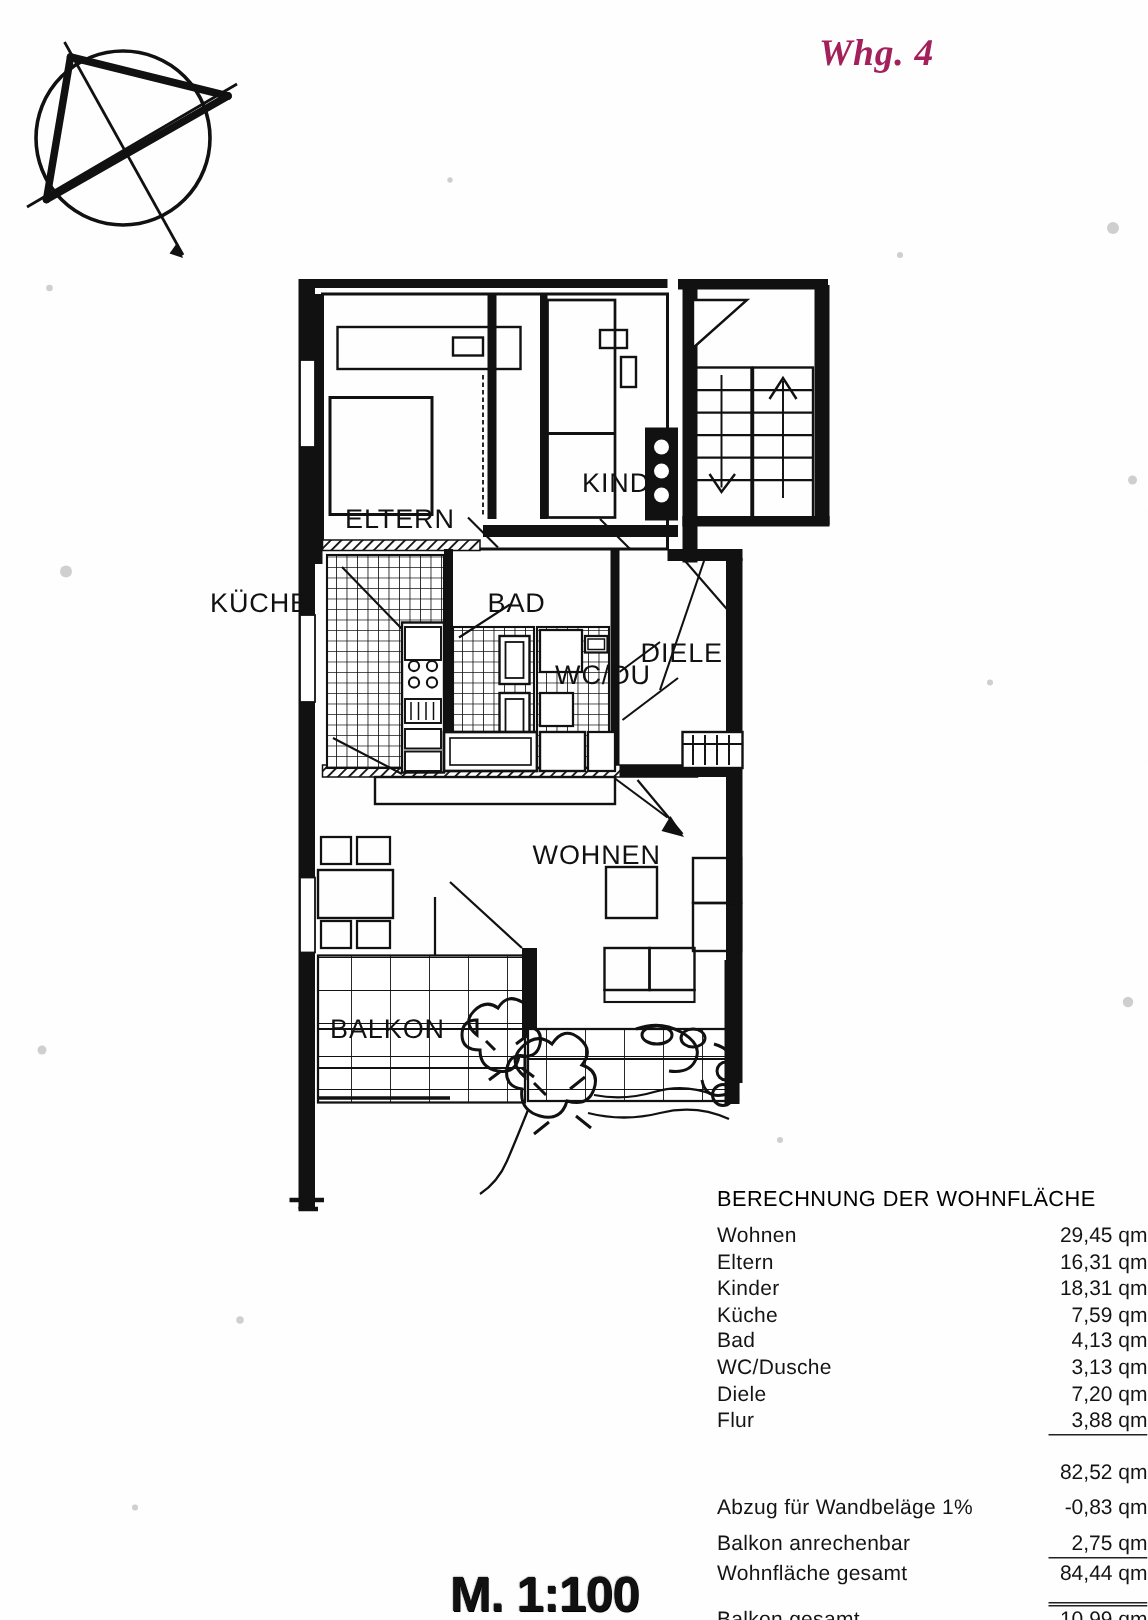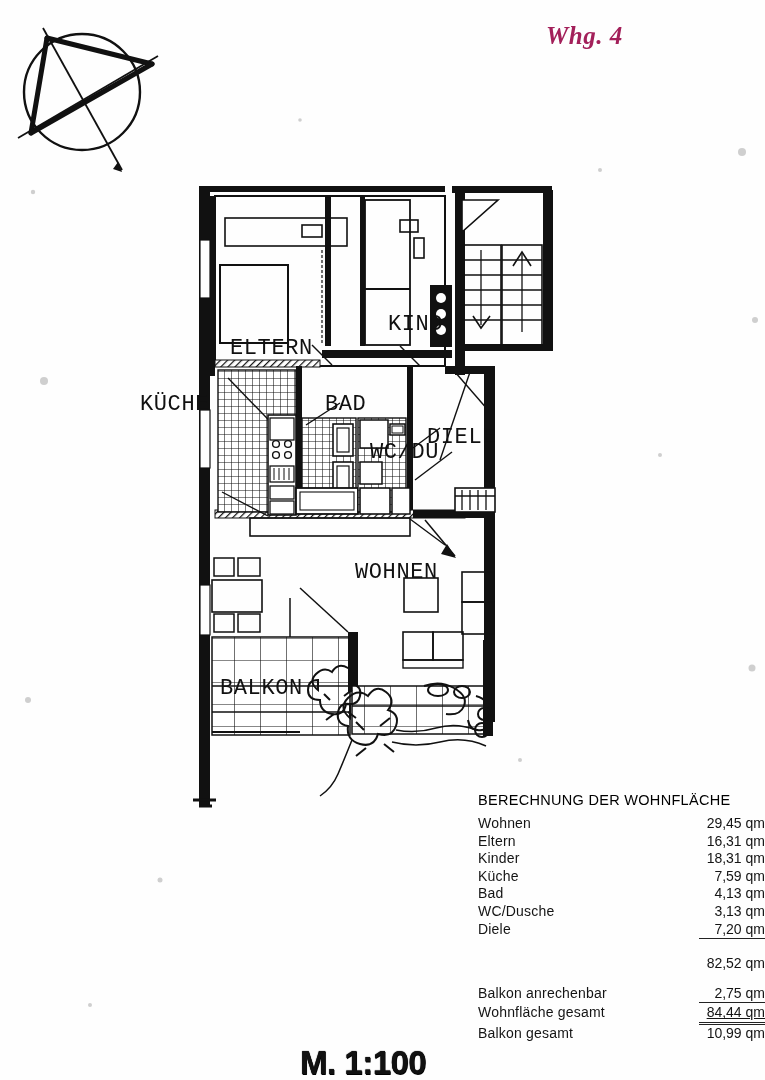--- a/index.html
+++ b/index.html
@@ -4,31 +4,31 @@
 <style>
   html,body{margin:0;padding:0;background:#fff;}
   body{width:765px;height:1080px;overflow:hidden;
        font-family:"Liberation Sans",sans-serif;color:#1a1a1a;}
   #page{position:relative;width:765px;height:1080px;background:#fefefe;}
   #scan{position:absolute;inset:0;width:765px;height:1080px;}
   .hand{position:absolute;color:#a3205a;font-family:"Liberation Serif",serif;
         font-style:italic;font-weight:600;letter-spacing:.5px;}
   .lbl{position:absolute;font-family:"Liberation Sans",sans-serif;
        color:#111;white-space:nowrap;}
-  .room{font-size:22px;letter-spacing:.6px;font-family:Liberation Mono, monospace;}
+  .room{font-size:18px;letter-spacing:.6px;}
   .tbl{position:absolute;left:478px;top:792px;width:287px;}
   .tbl .title{font-size:14.5px;letter-spacing:.3px;white-space:nowrap;
               color:#000000;margin-bottom:7px;}
   .row{display:flex;justify-content:space-between;align-items:baseline;
        font-size:14px;line-height:17.6px;color:#141414;}
   .row .k{letter-spacing:.2px;}
   .row .v{text-align:left;white-space:nowrap;padding-left:8px;}
   .row.sum .v{border-top:1.3px solid #222;padding-top:16px;}
   .row.total .v{border-top:1.3px solid #222;border-bottom:3px double #222;
-                padding-top:1px;padding-bottom:0;text-decoration:underline;}
+                padding-top:1px;padding-bottom:11px;}
   .gap{height:6px;}
   .scale{position:absolute;left:300px;top:1044px;font-size:33px;
          font-weight:bold;font-family:"Liberation Sans",sans-serif;
          color:#111;letter-spacing:-.5px;
          text-shadow:0 0 1px #000,0.5px 0.5px 0 #000;}
 </style>
 </head>
 <body>
 
 <div id="page">
@@ -303,26 +303,34 @@
         <span class="v">4,13 qm</span>
       </div>
     <div class="row">
         <span class="k">WC/Dusche</span>
         <span class="v">3,13 qm</span>
       </div>
     <div class="row">
         <span class="k">Diele</span>
         <span class="v">7,20 qm</span>
       </div>
+    <div class="row">
+        <span class="k">Flur</span>
+        <span class="v">3,88 qm</span>
+      </div>
 
     <div class="row sum">
         <span class="k"></span>
         <span class="v">82,52 qm</span>
       </div>
     <div class="gap"></div>
+    <div class="row">
+        <span class="k">Abzug für Wandbeläge 1%</span>
+        <span class="v">-0,83 qm</span>
+      </div>
     <div class="gap"></div>
     <div class="row">
         <span class="k">Balkon anrechenbar</span>
         <span class="v">2,75 qm</span>
       </div>
     <div class="row total">
         <span class="k">Wohnfläche gesamt</span>
         <span class="v">84,44 qm</span>
       </div>
     <div class="row">

